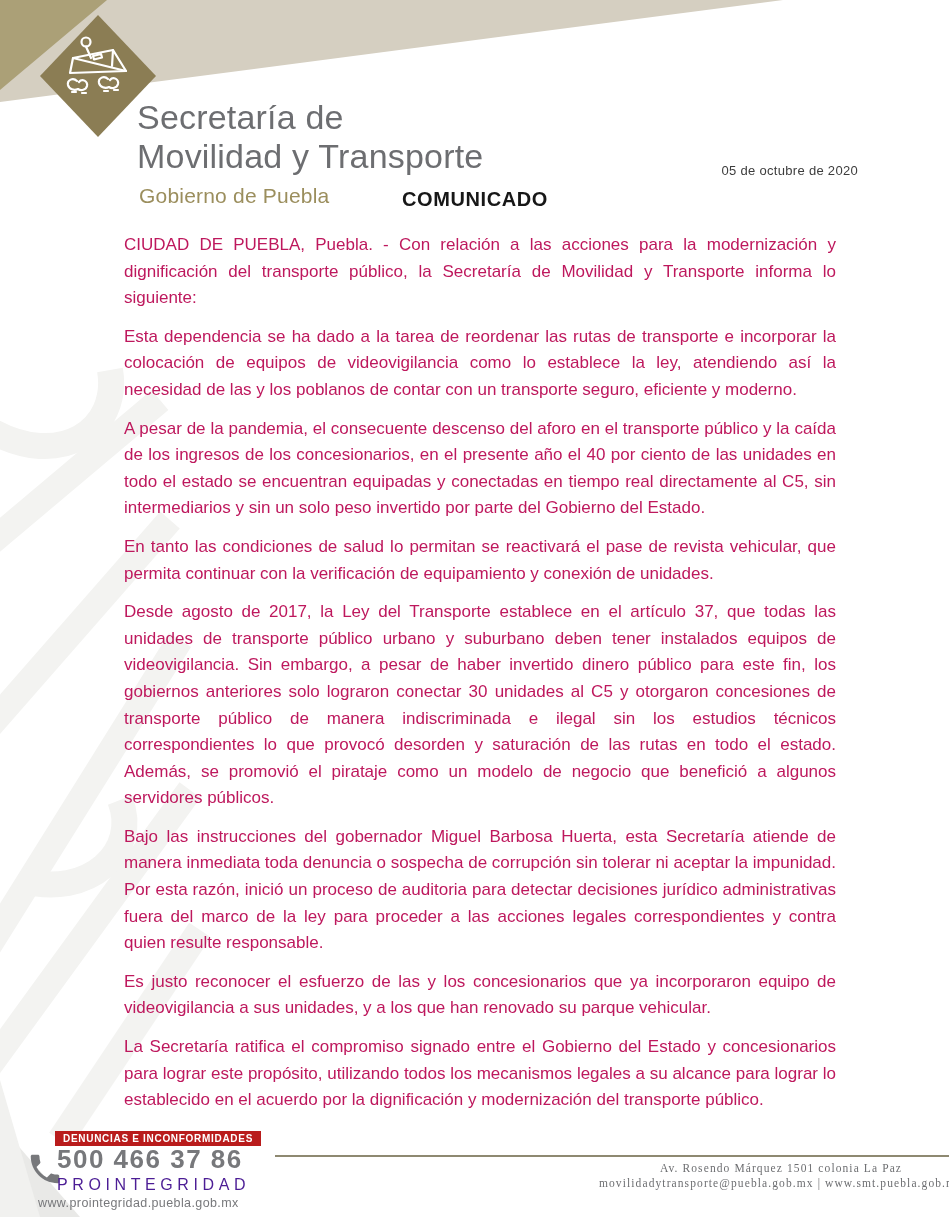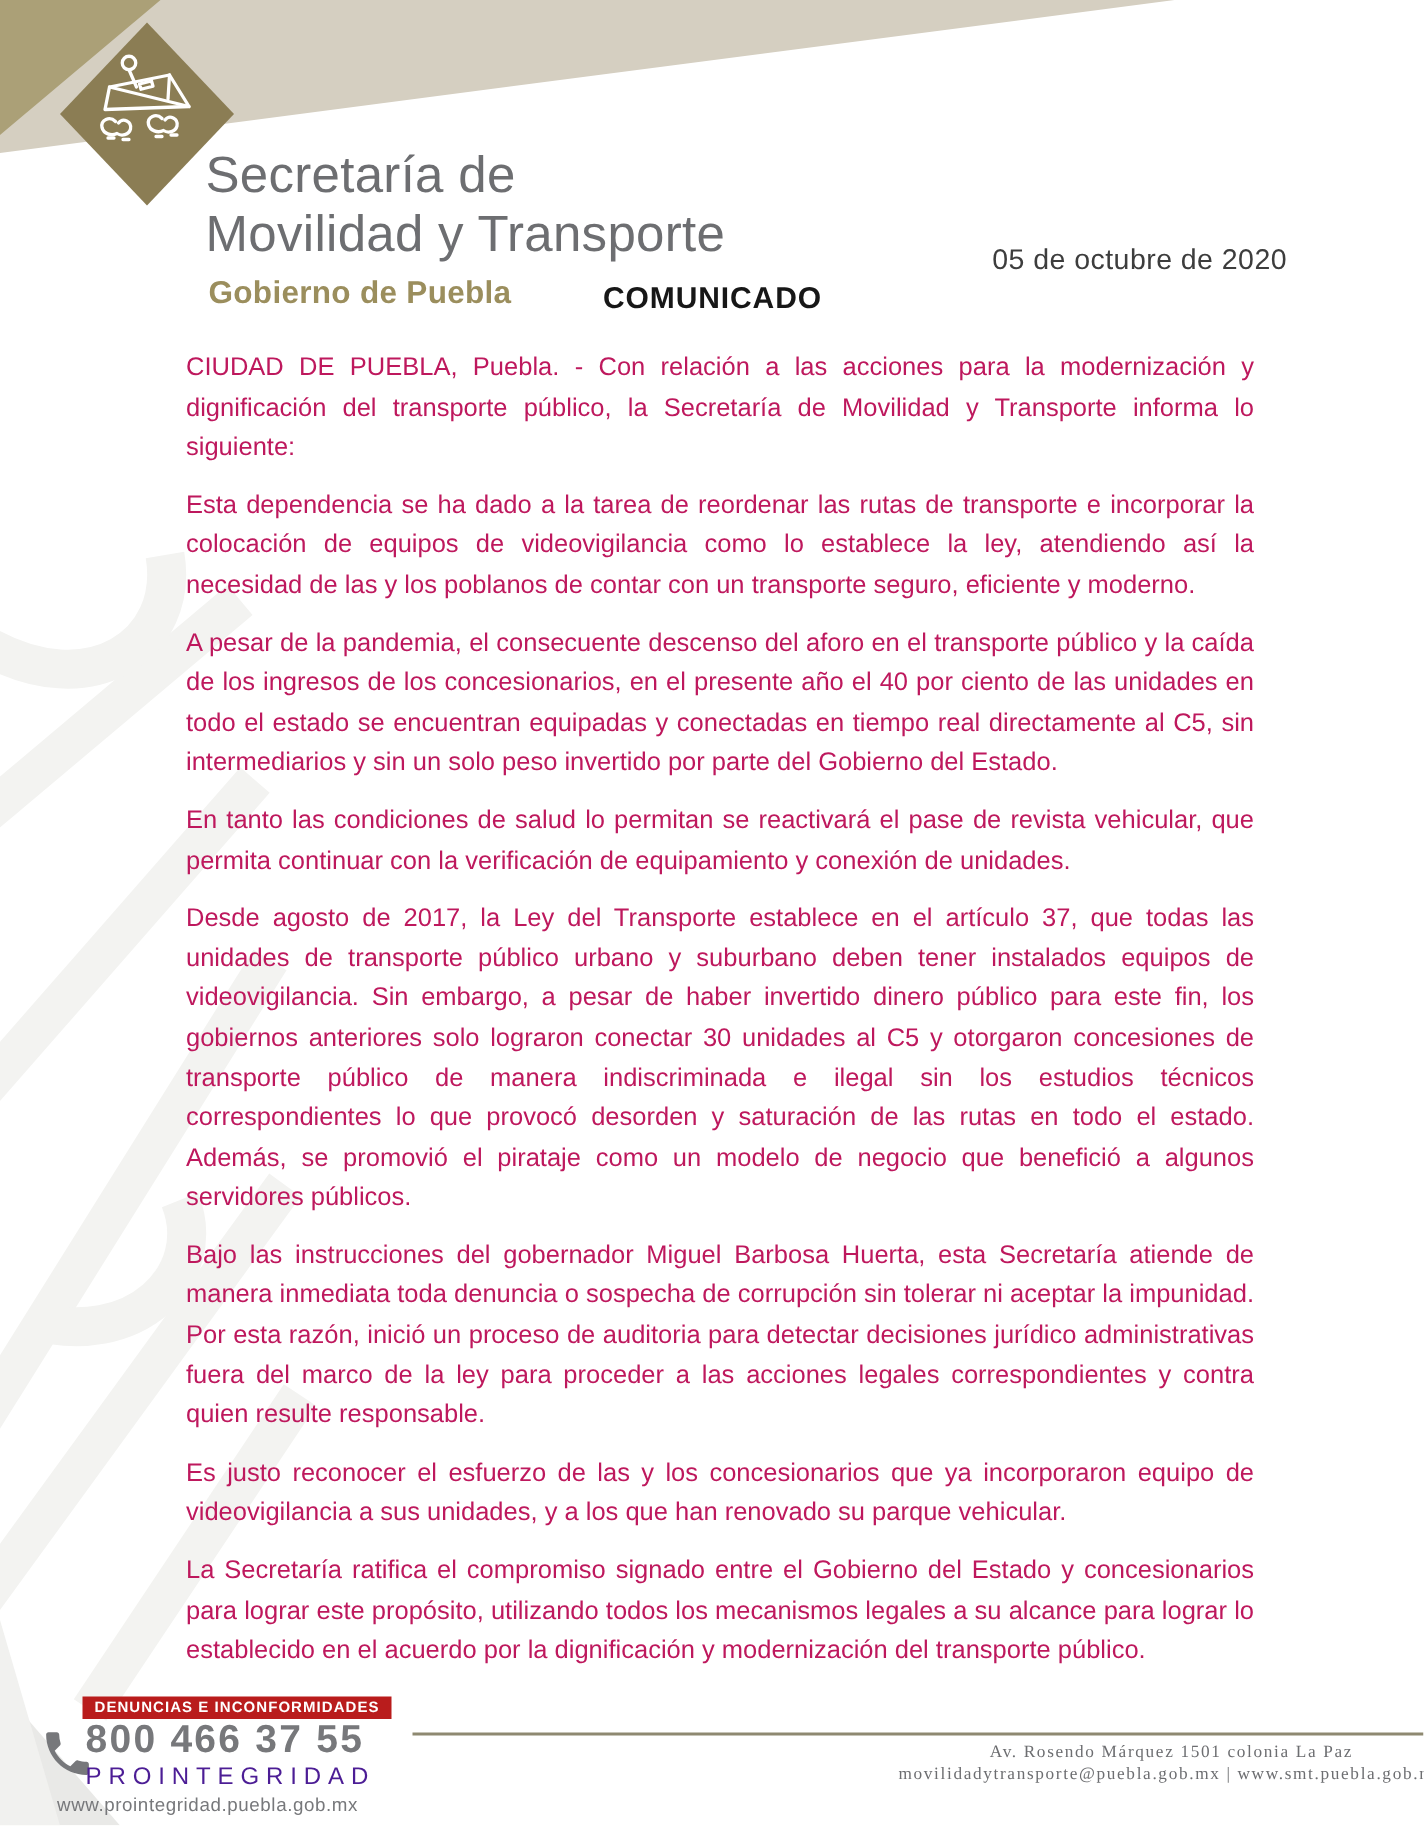--- a/index.html
+++ b/index.html
@@ -17,35 +17,35 @@
 
   
   .brand{
     position:absolute;left:137px;top:98px;
     color:#6d6e71;
     font-size:34px;line-height:39px;font-weight:400;
     letter-spacing:0.2px;
   }
   .gov{
     position:absolute;left:139px;top:184px;
-    color:#9b8e5d;font-size:21px;font-weight:700;letter-spacing:0.2px;
+    color:#9b8e5d;font-size:21px;font-weight:400;letter-spacing:0.2px;
   }
   .comunicado{
     position:absolute;left:402px;top:188px;
     color:#171717;font-size:20px;font-weight:700;letter-spacing:0.6px;
   }
   .hashtag{
     position:absolute;right:108px;top:117px;
     color:#6d6e71;font-size:31px;font-style:italic;white-space:nowrap;
   }
   .hashtag .pro{font-weight:800;}
   .hashtag .rest{font-weight:600;}
   .date{
     position:absolute;right:114px;top:163px;
-    color:#3d3d3d;font-size:19px;letter-spacing:0.3px;
+    color:#3d3d3d;font-size:13px;letter-spacing:0.3px;
   }
 
   
   .bodytext{
     position:absolute;left:124px;top:232px;width:712px;
     color:#be185d;font-size:17px;line-height:26.6px;
     text-align:justify;
   }
   .bodytext p{margin:0 0 12px 0;}
 
@@ -135,21 +135,21 @@
     <p>Desde agosto de 2017, la Ley del Transporte establece en el artículo 37, que todas las unidades de transporte público urbano y suburbano deben tener instalados equipos de videovigilancia. Sin embargo, a pesar de haber invertido dinero público para este fin, los gobiernos anteriores solo lograron conectar 30 unidades al C5 y otorgaron concesiones de transporte público de manera indiscriminada e ilegal sin los estudios técnicos correspondientes lo que provocó desorden y saturación de las rutas en todo el estado. Además, se promovió el pirataje como un modelo de negocio que benefició a algunos servidores públicos.</p>
     <p>Bajo las instrucciones del gobernador Miguel Barbosa Huerta, esta Secretaría atiende de manera inmediata toda denuncia o sospecha de corrupción sin tolerar ni aceptar la impunidad. Por esta razón, inició un proceso de auditoria para detectar decisiones jurídico administrativas fuera del marco de la ley para proceder a las acciones legales correspondientes y contra quien resulte responsable.</p>
     <p>Es justo reconocer el esfuerzo de las y los concesionarios que ya incorporaron equipo de videovigilancia a sus unidades, y a los que han renovado su parque vehicular.</p>
     <p>La Secretaría ratifica el compromiso signado entre el Gobierno del Estado y concesionarios para lograr este propósito, utilizando todos los mecanismos legales a su alcance para lograr lo establecido en el acuerdo por la dignificación y modernización del transporte público.</p>
   </div>
 
   <div class="badge">DENUNCIAS E INCONFORMIDADES</div>
   <svg class="phone-icon" width="38" height="46" viewBox="0 0 24 24">
     <path fill="#77787b" d="M6.62 10.79c1.44 2.83 3.76 5.14 6.59 6.59l2.2-2.2c.27-.27.67-.36 1.02-.24 1.12.37 2.33.57 3.57.57.55 0 1 .45 1 1V20c0 .55-.45 1-1 1-9.39 0-17-7.61-17-17 0-.55.45-1 1-1h3.5c.55 0 1 .45 1 1 0 1.25.2 2.45.57 3.57.11.35.03.74-.25 1.02l-2.2 2.2z"></path>
   </svg>
-  <div class="phone-number">800 466 37 55</div>
+  <div class="phone-number">500 466 37 86</div>
   <div class="program">PROINTEGRIDAD</div>
   <div class="site">www.prointegridad.puebla.gob.mx</div>
 
   <div class="divider"></div>
   <div class="address">
     <div>Av. Rosendo Márquez 1501 colonia La Paz</div>
     <div>movilidadytransporte@puebla.gob.mx | www.smt.puebla.gob.mx</div>
   </div>
 
 </div>

